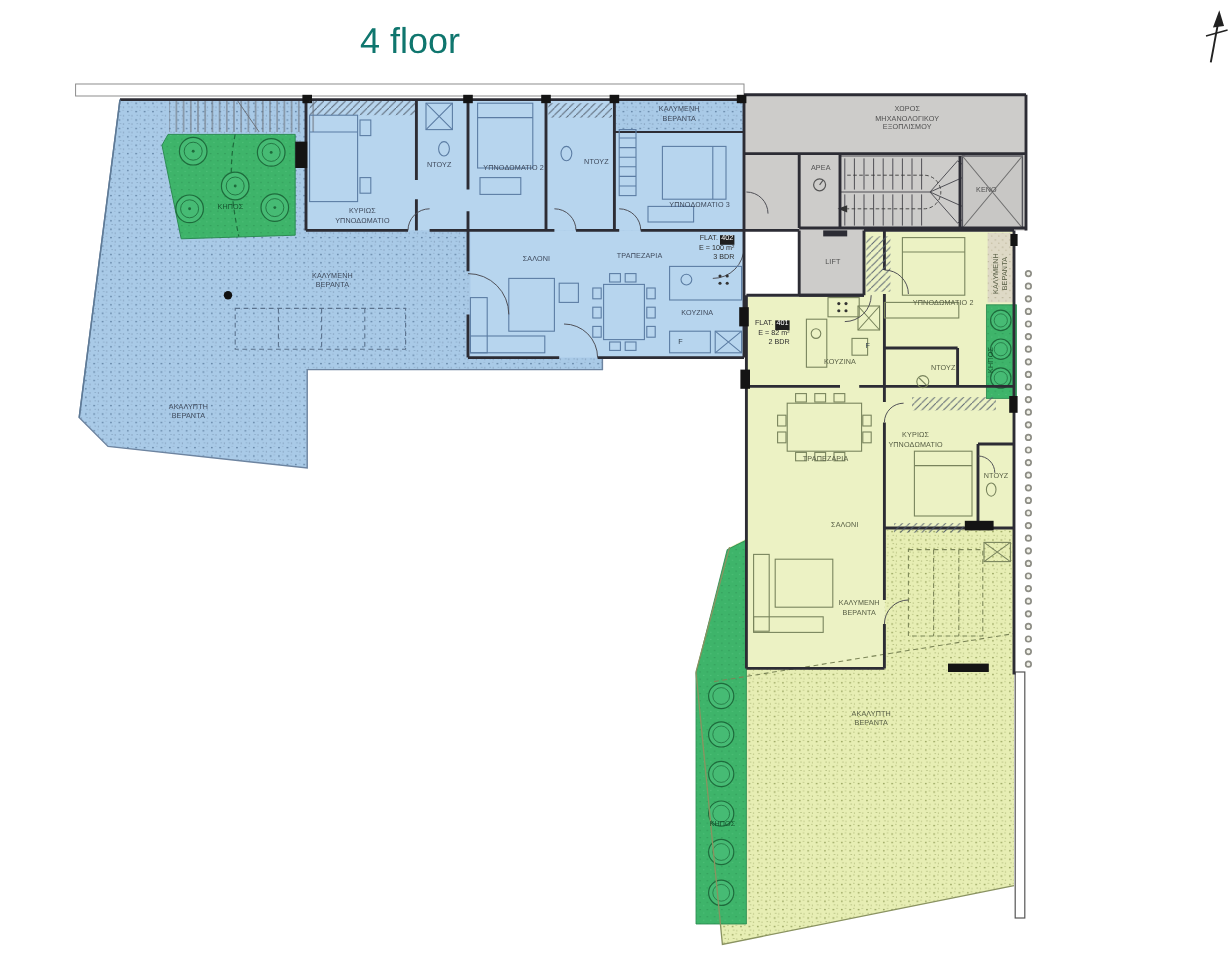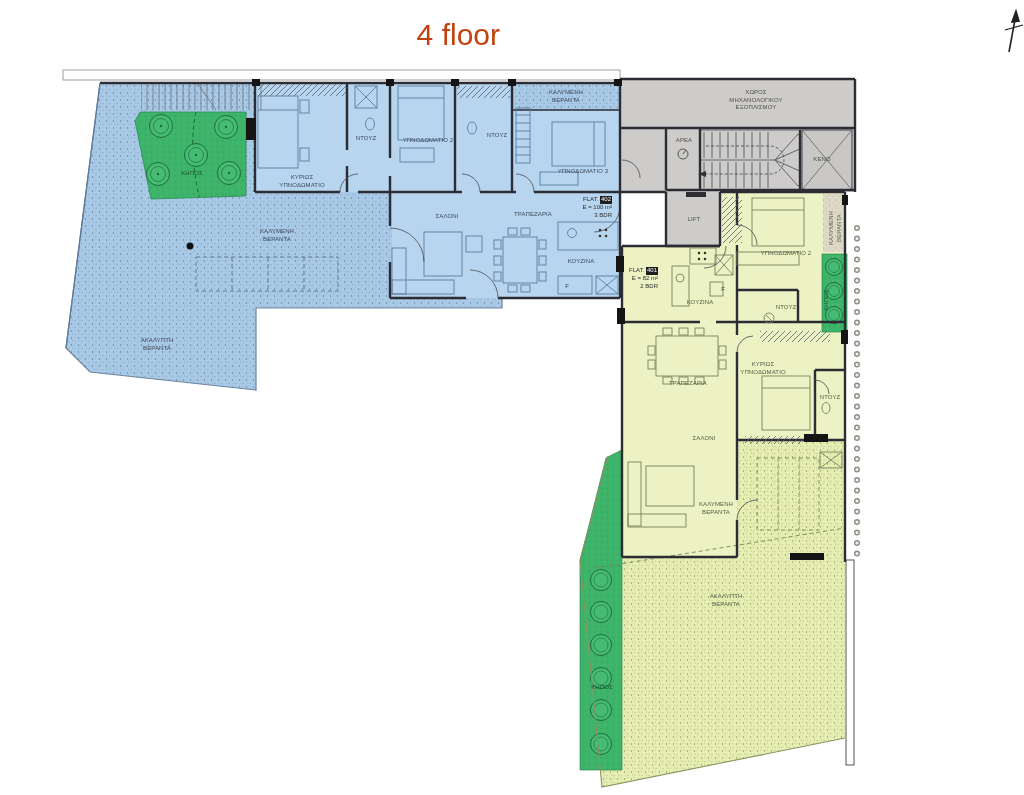--- a/index.html
+++ b/index.html
@@ -1,19 +1,19 @@
 <!DOCTYPE html>
 <html><head>
 <meta charset="utf-8">
 <style>
   html,body{margin:0;padding:0;background:#fff;}
   .stage{position:relative;width:1024px;height:795px;overflow:hidden;background:#fff;
          font-family:"Liberation Sans",sans-serif;}
-  .title{position:absolute;left:300px;top:18px;width:200px;text-align:right;
-         font-size:30px;color:#c2410c;}
+  .title{position:absolute;left:300px;top:18px;width:200px;text-align:left;
+         font-size:30px;color:#0f766e;}
   .plan-svg{position:absolute;left:0;top:0;}
   .lbl{position:absolute;transform:translate(-50%,-50%);font-size:6px;line-height:1.25;
        letter-spacing:.1px;text-align:center;color:#3f4a5c;white-space:nowrap;}
   .wrap{white-space:normal;}
   .yl{color:#565d44;}
   .gy{color:#4f4f4f;}
   .gr{color:#14532d;font-size:6px;}
   .vert{transform:translate(-50%,-50%) rotate(-90deg);}
   .flatlbl{position:absolute;font-size:6px;line-height:1.3;text-align:right;color:#2e2e2e;}
   .chip{display:inline-block;background:#1f1f1f;color:#fff;padding:0 1px;}

